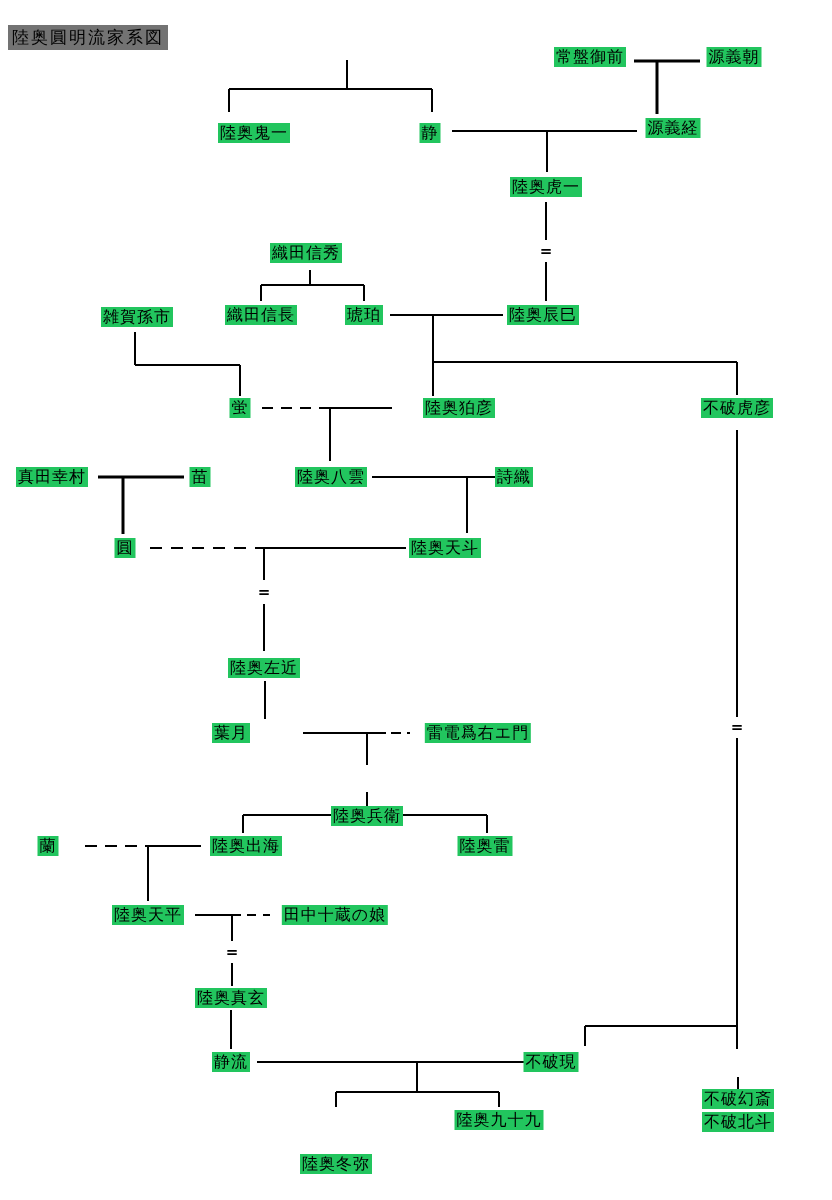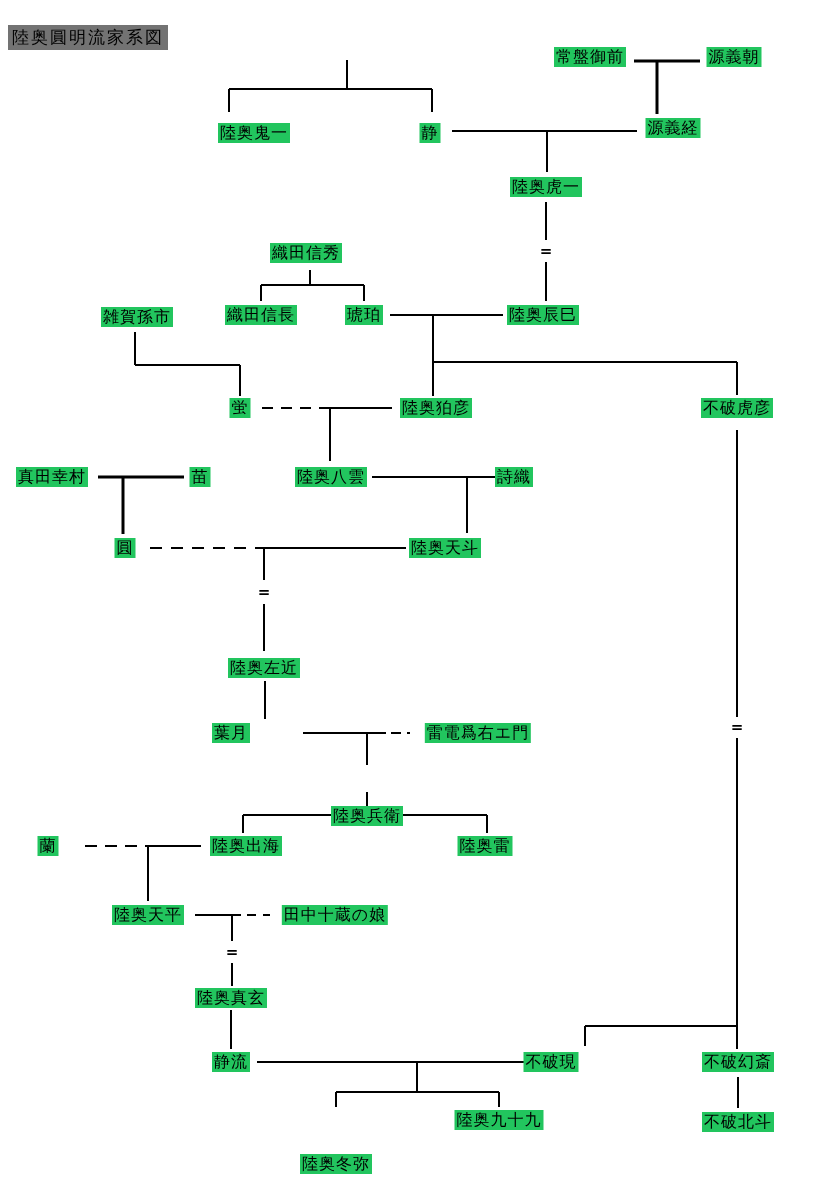--- a/index.html
+++ b/index.html
@@ -93,41 +93,41 @@
       <div class="node" style="left: 590px; top: 57px;">常盤御前</div>
       <div class="node" style="left: 734px; top: 57px;">源義朝</div>
       <div class="node" style="left: 673px; top: 128px;">源義経</div>
       <div class="node" style="left: 546px; top: 187px;">陸奥虎一</div>
       <div class="node" style="left: 306px; top: 253px;">織田信秀</div>
       <div class="node" style="left: 261px; top: 315px;">織田信長</div>
       <div class="node" style="left: 364px; top: 315px; text-align: center;">琥珀</div>
       <div class="node" style="left: 543px; top: 315px;">陸奥辰巳</div>
       <div class="node" style="left: 130px; top: 317px; margin-left: 7px;">雑賀孫市</div>
       <div class="node" style="left: 240px; top: 408px;">蛍</div>
-      <div class="node" style="left: 436px; top: 408px;">陸奥狛彦</div>
+      <div class="node" style="left: 459px; top: 408px;">陸奥狛彦</div>
       <div class="node" style="left: 737px; top: 408px;">不破虎彦</div>
       <div class="node" style="left: 52px; top: 477px;">真田幸村</div>
       <div class="node" style="left: 200px; top: 477px;">苗</div>
       <div class="node" style="left: 331px; top: 477px;">陸奥八雲</div>
       <div class="node" style="left: 514px; top: 477px;">詩織</div>
       <div class="node" style="left: 125px; top: 548px;">圓</div>
       <div class="node" style="left: 445px; top: 548px;">陸奥天斗</div>
       <div class="node" style="left: 264px; top: 668px;">陸奥左近</div>
       <div class="node" style="left: 231px; top: 733px;">葉月</div>
       <div class="node" style="left: 478px; top: 733px;">雷電爲右エ門</div>
       <div class="node" style="left: 367px; top: 780px; margin-top: 36px;">陸奥兵衛</div>
       <div class="node" style="left: 48px; top: 846px;">蘭</div>
       <div class="node" style="left: 246px; top: 846px;">陸奥出海</div>
       <div class="node" style="left: 485px; top: 846px;">陸奥雷</div>
       <div class="node" style="left: 148px; top: 915px;">陸奥天平</div>
       <div class="node" style="left: 335px; top: 915px;">田中十蔵の娘</div>
       <div class="node" style="left: 231px; top: 998px;">陸奥真玄</div>
       <div class="node" style="left: 231px; top: 1062px;">静流</div>
       <div class="node" style="left: 551px; top: 1062px;">不破現</div>
-      <div class="node" style="left: 738px; top: 1062px;">不破幻斎</div>
+      <div class="node" style="left: 738px; top: 1099px;">不破幻斎</div>
       <div class="node" style="left: 738px; top: 1122px;">不破北斗</div>
       <div class="node" style="left: 336px; top: 1120px; margin-top: 44px;">陸奥冬弥</div>
       <div class="node" style="left: 499px; top: 1120px;">陸奥九十九</div>
       <div class="eq" style="left: 546px; top: 251px;">=</div>
       <div class="eq" style="left: 264px; top: 592px;">=</div>
       <div class="eq" style="left: 737px; top: 727px;">=</div>
       <div class="eq" style="left: 232px; top: 952px;">=</div>
     </div>
 </div>
 

